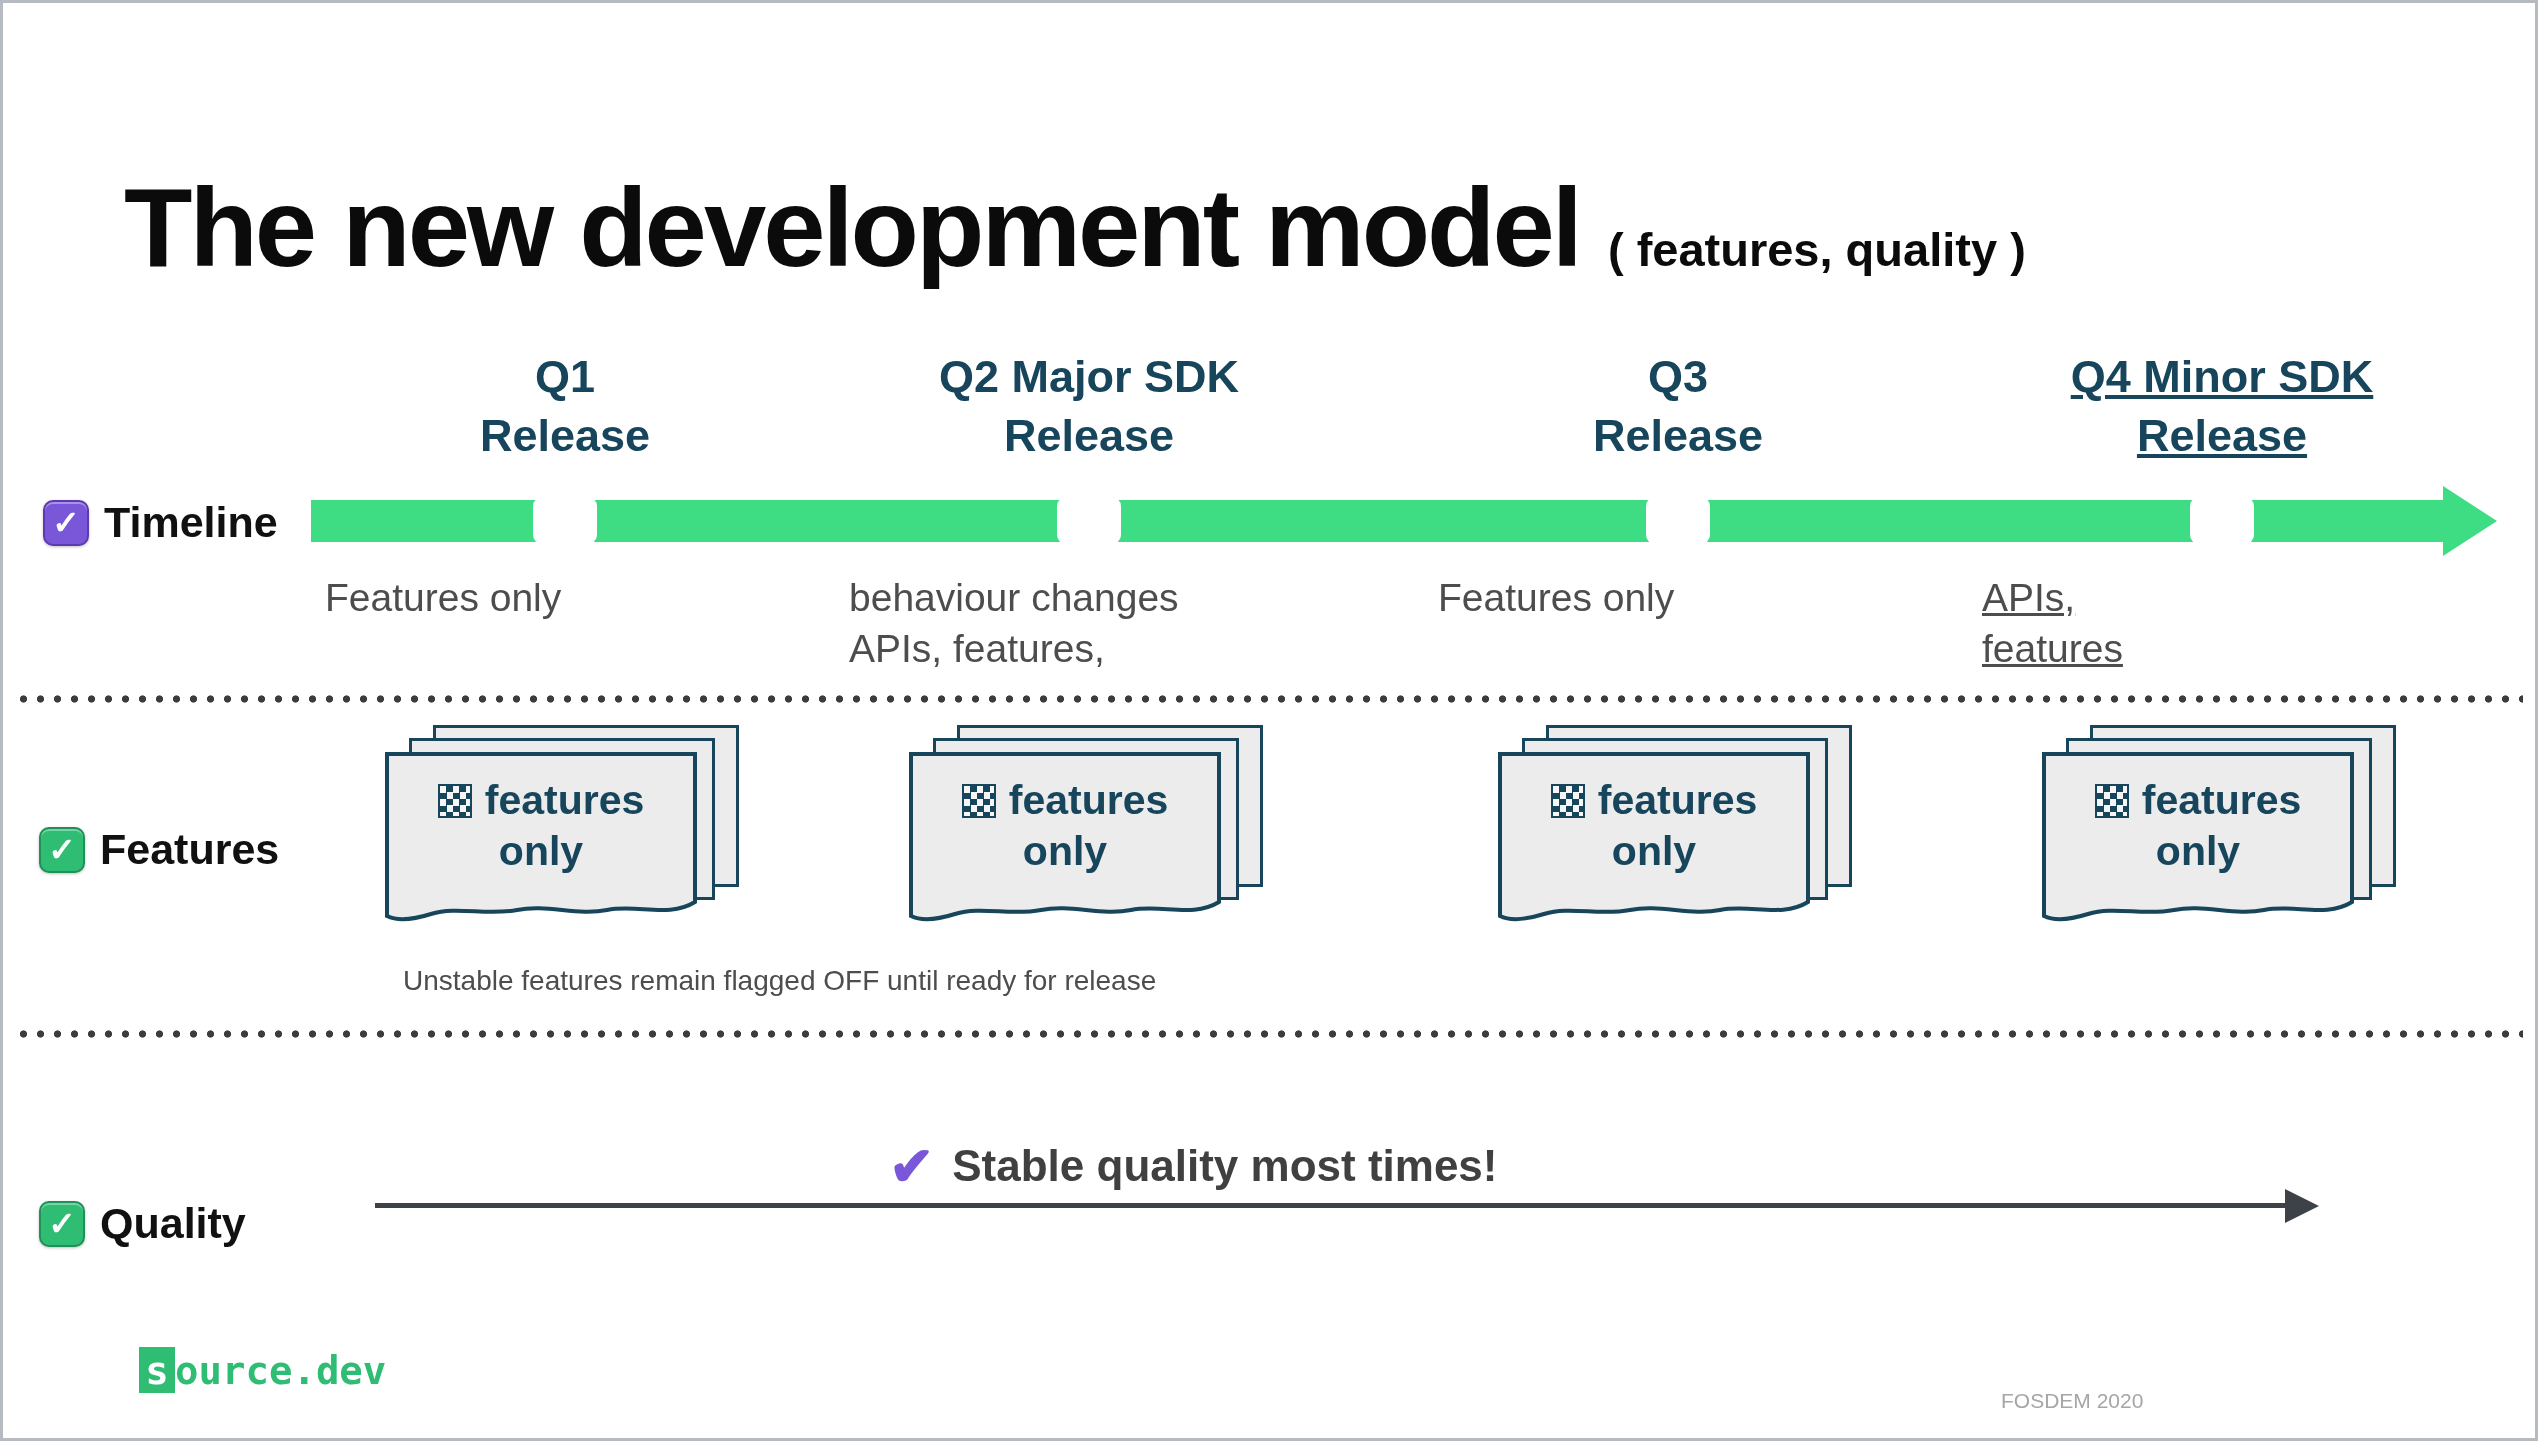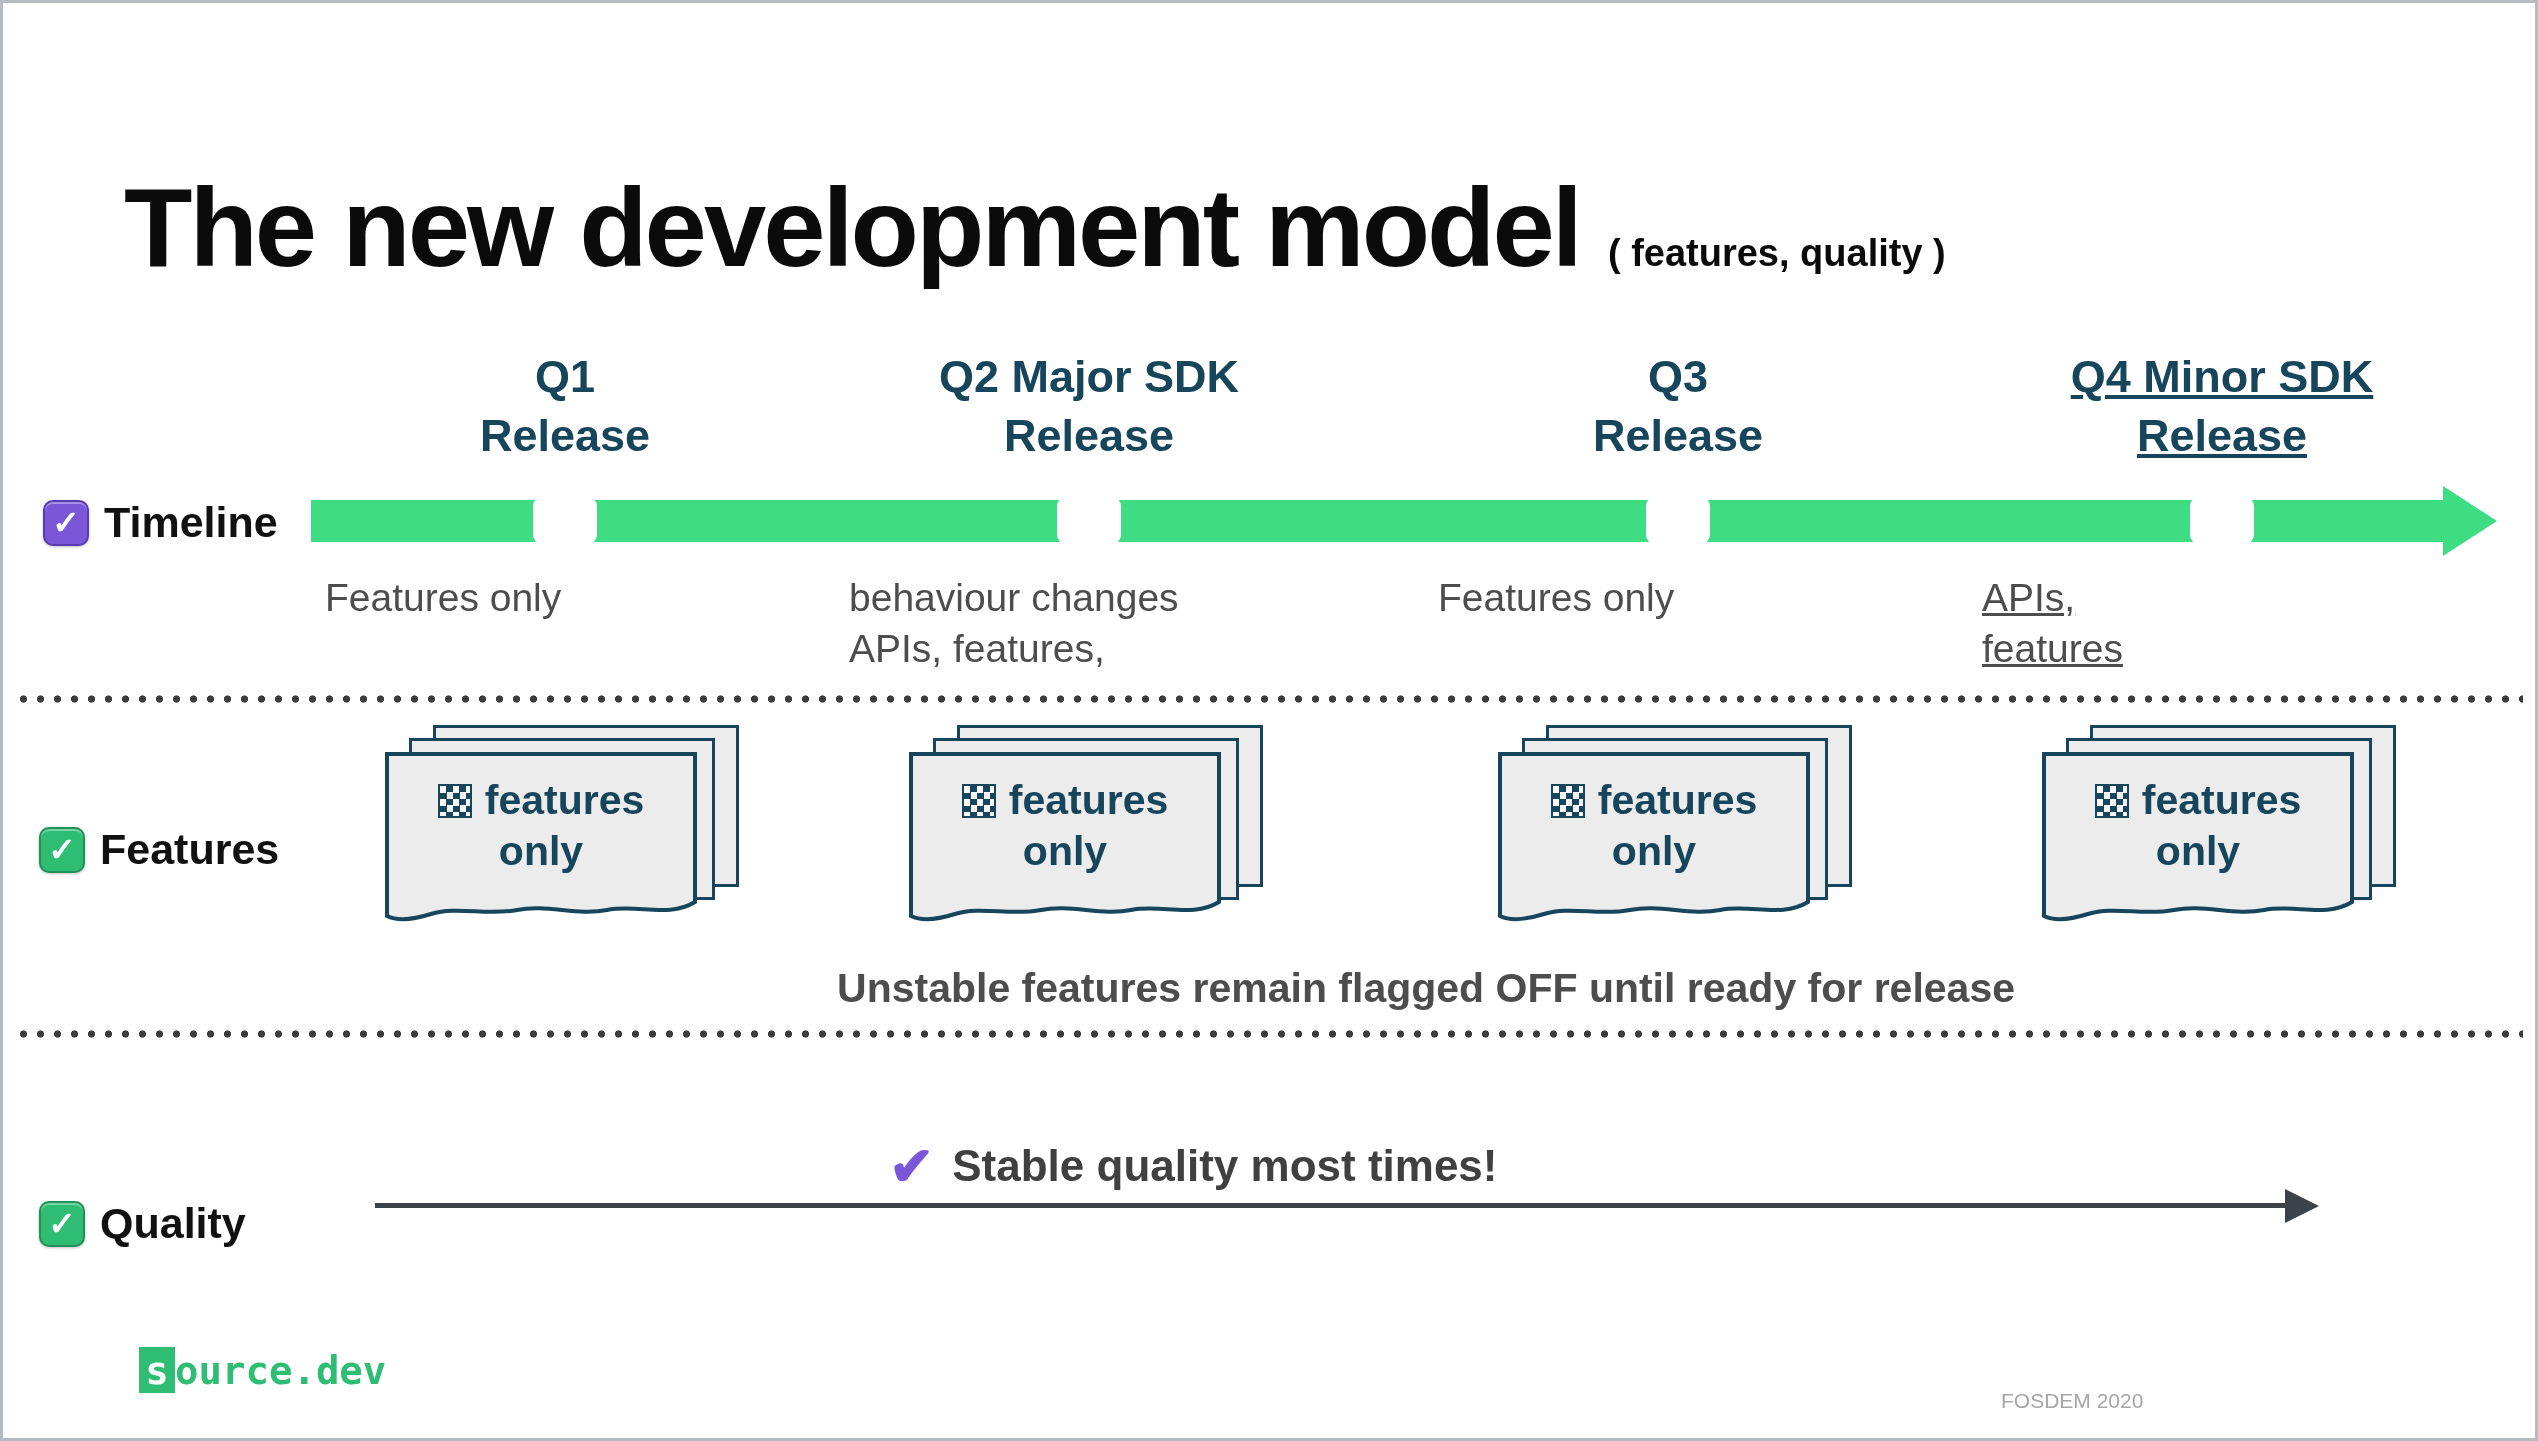--- a/index.html
+++ b/index.html
@@ -7,21 +7,21 @@
 
   .slide {
     position:relative; width:2538px; height:1441px;
     background:#ffffff; border:3px solid #b6bbc1; box-sizing:border-box;
     overflow:hidden;
   }
 
   
   .title-row { position:absolute; left:121px; top:160px; display:flex; align-items:baseline; gap:28px; }
   .title { font-size:112px; font-weight:bold; color:#0b0b0c; letter-spacing:-3px; white-space:nowrap; }
-  .subtitle { font-size:38px; font-weight:bold; color:#0b0b0c; white-space:nowrap; }
+  .subtitle { font-size:47px; font-weight:bold; color:#0b0b0c; white-space:nowrap; }
 
   
   .col-header {
     position:absolute; top:344px; width:480px; text-align:center;
     color:var(--heading-teal,#17455c); font-weight:bold; font-size:45px; line-height:1.32;
   }
   .col-header span, .col-note span { display:block; }
   .col-note {
     position:absolute; top:570px; width:480px; 
     color:var(--note-gray,#4d4d4d); font-size:39px; line-height:1.3;
@@ -66,22 +66,22 @@
   .back1 { left:24px; top:13px; }
   .front-svg { position:absolute; left:0; top:27px; }
   .card-text { position:absolute; left:0; top:27px; width:312px; height:148px;
                display:flex; flex-direction:column; align-items:center; justify-content:center;
                gap:4px; font-weight:bold; font-size:41px; color:var(--heading-teal,#17455c); }
   .card-line1 { display:flex; align-items:center; gap:13px; }
   .checker-icon { width:34px; height:34px; border:2px solid var(--heading-teal,#17455c); box-sizing:border-box;
                   background:repeating-conic-gradient(var(--heading-teal,#17455c) 0% 25%, #f6f6f6 0% 50%);
                   background-size:13px 13px; }
 
-  .features-note { position:absolute; left:400px; width:1612px; top:962px; text-align:right;
-                   font-size:41px; color:var(--note-gray,#4d4d4d);font-weight:bold; }
+  .features-note { position:absolute; left:400px; width:1612px; top:962px; text-align:left;
+                   font-size:28px; color:var(--note-gray,#4d4d4d); }
 
   
   .quality-callout { position:absolute; left:886px; top:1136px; display:flex; align-items:center; gap:18px; }
   .quality-check { color:var(--checkbox-purple,#7a57d9); font-size:54px; font-weight:bold; line-height:1; }
   .quality-text { font-size:44px; font-weight:bold; color:#404040; white-space:nowrap; }
   .quality-arrow-line { position:absolute; left:372px; top:1200px; width:1912px; height:5px;
                         background:var(--arrow-gray,#3d4148); }
   .quality-arrow-head { position:absolute; left:2282px; top:1186px; width:0; height:0;
                         border-top:17px solid transparent; border-bottom:17px solid transparent;
                         border-left:34px solid var(--arrow-gray,#3d4148); }

